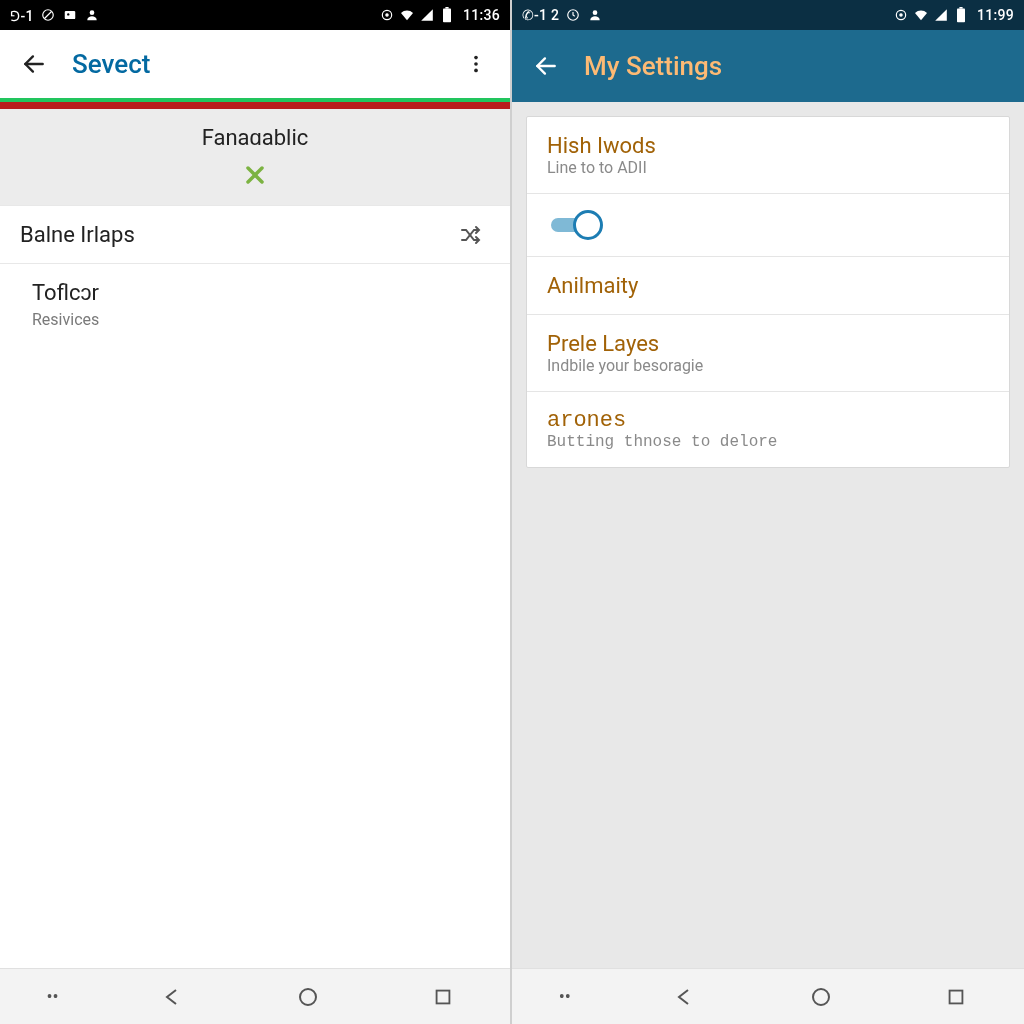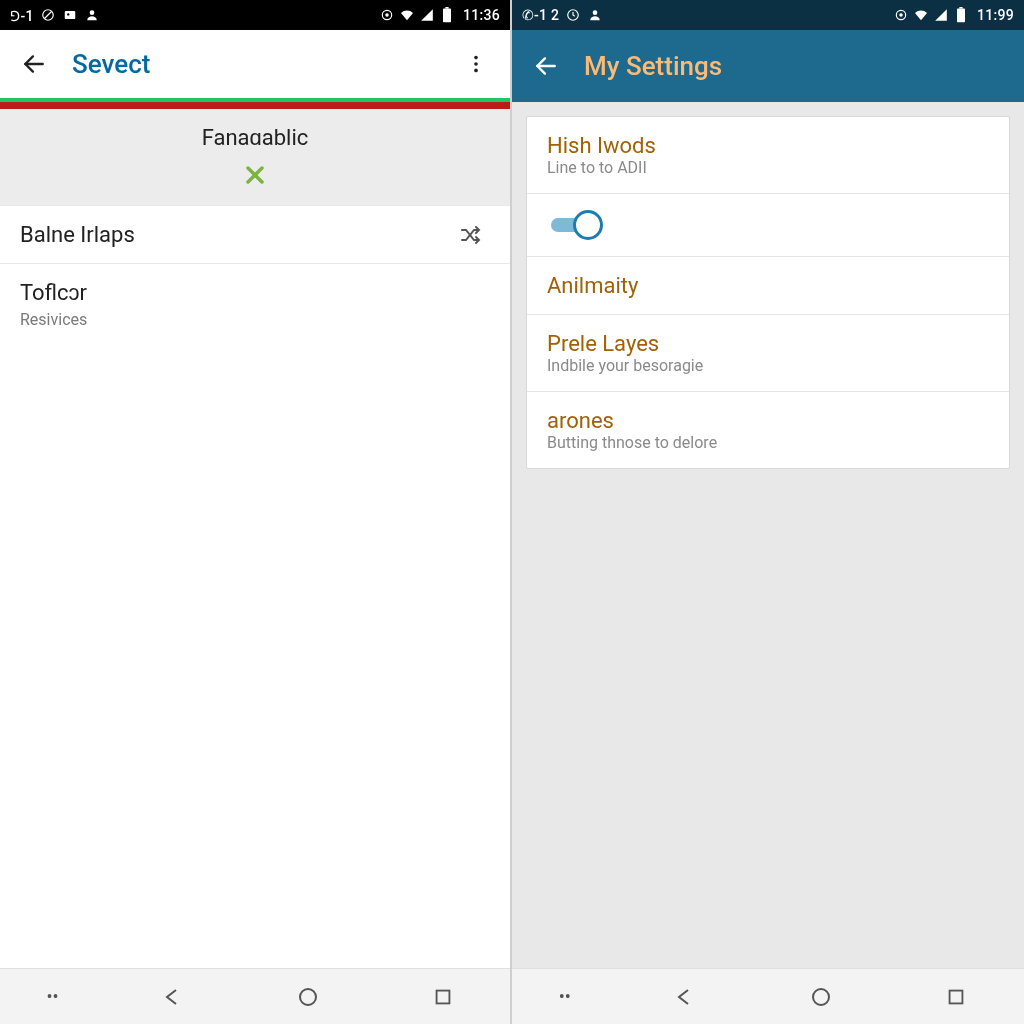--- a/index.html
+++ b/index.html
@@ -32,21 +32,21 @@
   .li.first { background: #ececec; border-top: 7px solid #b91c1c; flex-direction: column; }
   .li .txt { flex: 1; }
   .li .t1 { font-size: 22px; color: #222; }
   .li .t2 { font-size: 16px; color: #7a7a7a; margin-top: 4px; }
   .li .ico { width: 40px; display: flex; align-items: center; justify-content: center; }
 
   
   .content-r { flex: 1; padding: 14px; }
   .card { background: #fff; border: 1px solid #d8d8d8; border-radius: 2px; }
   .ri { padding: 16px 20px; border-bottom: 1px solid #e5e5e5; display: flex; align-items: center; justify-content: space-between; gap: 10px; }
-  .ri:last-child { border-bottom: none; }
+  .ri:last-child { border-bottom: none; font-family: Liberation Mono, monospace; }
   .ri .txt { flex: 1; }
   .ri .t1 { font-size: 22px; color: #a16207; }
   .ri .t2 { font-size: 16px; color: #8a8a8a; }
 
   
   .toggle { width: 56px; height: 30px; position: relative; cursor: pointer; }
   .toggle .track { position: absolute; top: 8px; left: 4px; right: 4px; height: 14px; background: #7fb9d6; border-radius: 10px; }
   .toggle .thumb { position: absolute; top: 0; right: 0; width: 30px; height: 30px; border-radius: 50%; background: #fff; border: 3px solid #1d7db3; }
 
   
@@ -147,21 +147,21 @@
         </div>
         <div class="ico">
           <svg width="24" height="24" viewBox="0 0 24 24" fill="none" stroke="#555" stroke-width="2" stroke-linecap="round">
               <path d="M4 7h4l8 10h4"></path>
               <path d="M4 17h4l8-10h4"></path>
               <polyline points="18 4 21 7 18 10"></polyline>
               <polyline points="18 14 21 17 18 20"></polyline>
             </svg>
         </div>
       </div>
-      <div class="li" style="border-bottom:none;">
+      <div class="li" style="border-bottom:none;margin-left:12px;">
         <div class="txt">
           <div class="t1">Toflcɔr</div>
           <div class="t2">Resivices</div>
         </div>
       </div>
     </div>
 
     <div class="navbar nav-light">
       <div class="nav-dots">••</div>
       <div class="nav-btn">

